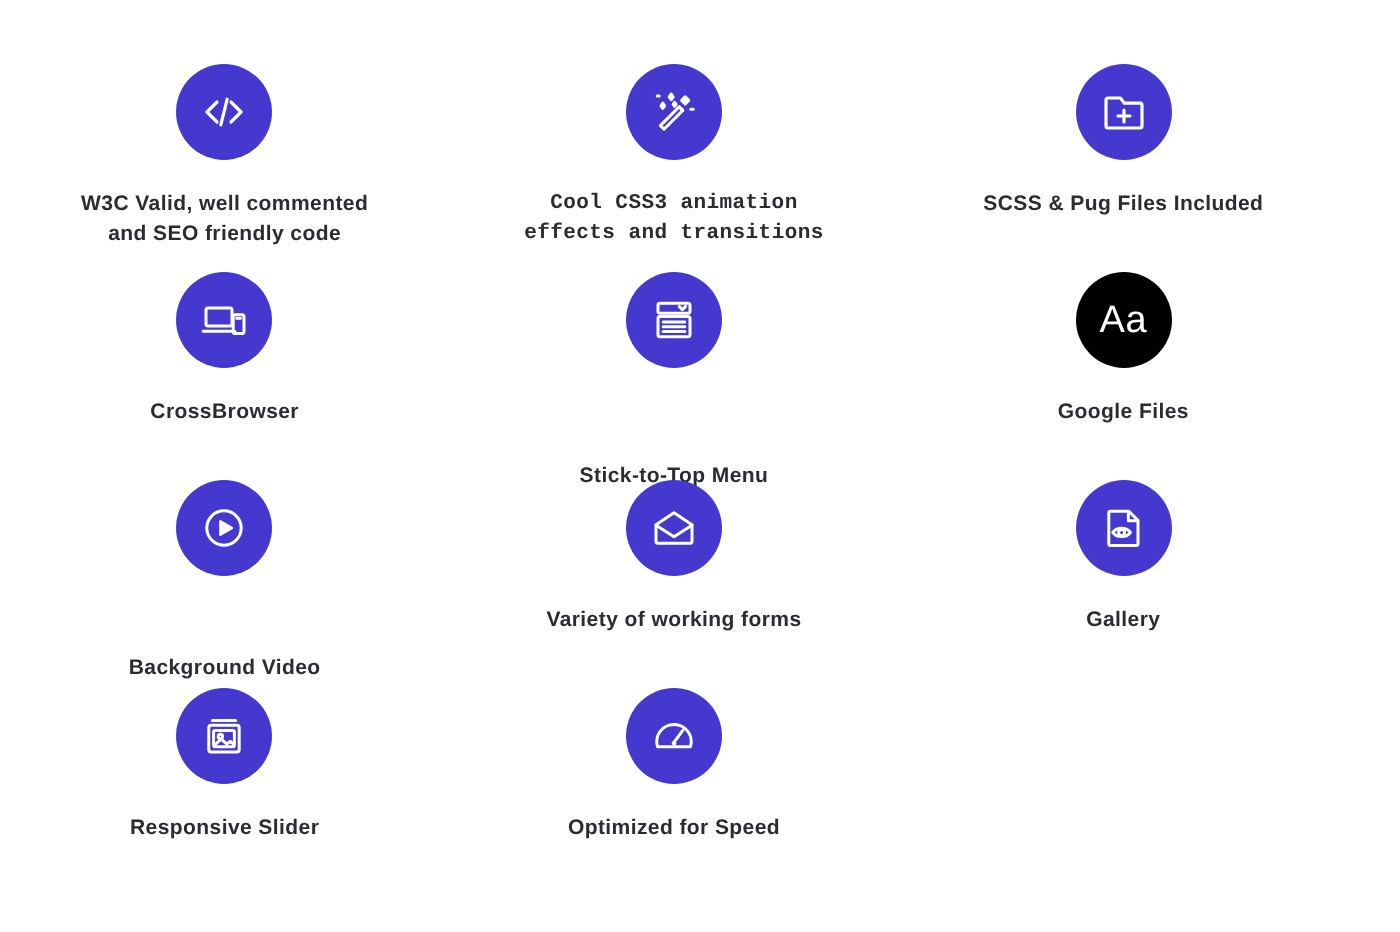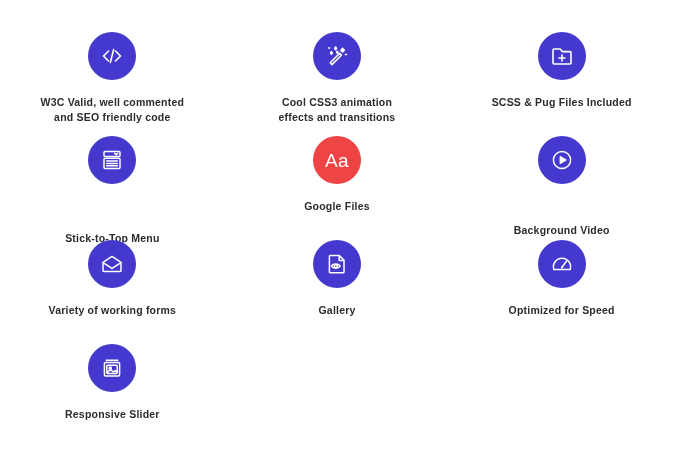--- a/index.html
+++ b/index.html
@@ -88,53 +88,64 @@
         <path d="M15.6 10.4 L6.2 19.8 L8.0 21.6 L17.4 12.2 Z"></path>
         <path d="M15.6 10.4 L17.4 12.2"></path>
         <path d="M18.6 5.4 L20.4 7.2 L18.6 9.0 L16.8 7.2 Z" fill="#ffffff"></path>
         <path d="M11.6 4.0 L12.6 5.4 L11.6 6.8 L10.6 5.4 Z" fill="#ffffff"></path>
         <path d="M7.4 8.6 L8.3 9.9 L7.4 11.2 L6.5 9.9 Z" fill="#ffffff"></path>
         <path d="M13.3 8.2 L14.0 9.2 L13.3 10.2 L12.6 9.2 Z" fill="#ffffff"></path>
         <line x1="21.4" y1="11.6" x2="22.6" y2="11.6"></line>
         <line x1="4.6" y1="5.0" x2="5.6" y2="5.0"></line>
       </svg>
     </div>
-    <div class="feature-label" style="color: rgb(43, 43, 49);">Cool CSS3 animation
+    <div class="feature-label" style="color: rgb(43, 43, 49); font-family: Liberation Mono, monospace;">Cool CSS3 animation
 effects and transitions</div>
   </div>
 
   <div class="feature-card">
     <div class="icon-circle" style="background: rgb(68, 56, 206);">
       <svg width="26" height="26" viewBox="0 0 26 26" fill="none" stroke="#ffffff" stroke-width="1.6" stroke-linecap="round" stroke-linejoin="round">
         <path d="M4 8.2 V20 a1 1 0 0 0 1 1 H21 a1 1 0 0 0 1 -1 V9.6 a1 1 0 0 0 -1 -1 H13.2 L11.2 6 H5 a1 1 0 0 0 -1 1 Z"></path>
         <line x1="13" y1="12" x2="13" y2="18"></line>
         <line x1="10" y1="15" x2="16" y2="15"></line>
       </svg>
     </div>
     <div class="feature-label" style="color: rgb(43, 43, 49);">SCSS &amp; Pug Files Included</div>
   </div>
 
+  <div class="feature-card">
+    <div class="icon-circle" style="background: rgb(68, 56, 206);">
+      <svg width="26" height="26" viewBox="0 0 26 26" fill="none" stroke="#ffffff" stroke-width="1.5" stroke-linecap="round" stroke-linejoin="round">
+        <rect x="4" y="7" width="13" height="9" rx="1"></rect>
+        <path d="M2.6 18.6 H18.4"></path>
+        <rect x="17.6" y="10.4" width="5.4" height="9.4" rx="1.1"></rect>
+        <line x1="19.4" y1="12.1" x2="21.2" y2="12.1"></line>
+      </svg>
+    </div>
+    <div class="feature-label" style="color: rgb(43, 43, 49);">CrossBrowser</div>
+  </div>
 
   <div class="feature-card">
     <div class="icon-circle" style="background: rgb(68, 56, 206);">
       <svg width="26" height="26" viewBox="0 0 26 26" fill="none" stroke="#ffffff" stroke-width="1.5" stroke-linecap="round" stroke-linejoin="round">
         <rect x="5" y="4.6" width="16" height="5" rx="1"></rect>
         <polyline points="15.6,6.2 17.2,7.8 18.8,6.2"></polyline>
         <rect x="5" y="11.2" width="16" height="10.2" rx="1"></rect>
         <line x1="7.6" y1="14" x2="18.4" y2="14"></line>
         <line x1="7.6" y1="16.4" x2="18.4" y2="16.4"></line>
         <line x1="7.6" y1="18.8" x2="18.4" y2="18.8"></line>
       </svg>
     </div>
     <div class="feature-label" style="color: rgb(43, 43, 49); margin-top: 47px;">Stick-to-Top Menu</div>
   </div>
 
 
   <div class="feature-card">
-    <div class="icon-circle" style="background: #ef4444;">
+    <div class="icon-circle" style="background: #000000;">
       <span class="aa-text">Aa</span>
     </div>
     <div class="feature-label" style="color: rgb(43, 43, 49);">Google Files</div>
   </div>
 
   <div class="feature-card">
     <div class="icon-circle" style="background: rgb(68, 56, 206);">
       <svg width="26" height="26" viewBox="0 0 26 26" fill="none" stroke="#ffffff" stroke-width="1.5" stroke-linecap="round" stroke-linejoin="round">
         <circle cx="13" cy="13" r="8.6"></circle>
         <path d="M11.2 9.6 L17.0 13 L11.2 16.4 Z" fill="#ffffff" stroke="#ffffff" stroke-width="1.2"></path>
@@ -156,39 +167,39 @@
   <div class="feature-card">
     <div class="icon-circle" style="background: rgb(68, 56, 206);">
       <svg width="26" height="26" viewBox="0 0 26 26" fill="none" stroke="#ffffff" stroke-width="1.5" stroke-linecap="round" stroke-linejoin="round">
         <path d="M6.2 4.6 H15.4 L20 9.2 V21 a0.8 0.8 0 0 1 -0.8 0.8 H6.2 a0.8 0.8 0 0 1 -0.8 -0.8 V5.4 a0.8 0.8 0 0 1 0.8 -0.8 Z"></path>
         <polyline points="15.2,4.8 15.2,9.4 19.8,9.4"></polyline>
         <path d="M7.4 15.2 C9.2 12.4 14.4 12.4 16.2 15.2 C14.4 18.0 9.2 18.0 7.4 15.2 Z"></path>
         <circle cx="11.8" cy="15.2" r="1.5"></circle>
       </svg>
     </div>
     <div class="feature-label" style="color: rgb(43, 43, 49);">Gallery</div>
-  </div>
-
-  <div class="feature-card">
-    <div class="icon-circle" style="background: rgb(68, 56, 206);">
-      <svg width="26" height="26" viewBox="0 0 26 26" fill="none" stroke="#ffffff" stroke-width="1.5" stroke-linecap="round" stroke-linejoin="round">
-        <path d="M4.8 18.4 A8.6 8.6 0 1 1 21.2 18.4 Z"></path>
-        <line x1="13" y1="16.2" x2="17.4" y2="10.2"></line>
-        <circle cx="13" cy="16.6" r="1.1" fill="#ffffff" stroke="none"></circle>
-      </svg>
-    </div>
-    <div class="feature-label" style="color: rgb(43, 43, 49);">Optimized for Speed</div>
   </div>
 
   <div class="feature-card">
     <div class="icon-circle" style="background: rgb(68, 56, 206);">
       <svg width="26" height="26" viewBox="0 0 26 26" fill="none" stroke="#ffffff" stroke-width="1.5" stroke-linecap="round" stroke-linejoin="round">
         <line x1="7.2" y1="5.2" x2="18.8" y2="5.2"></line>
         <rect x="5.4" y="7.6" width="15.2" height="13.4" rx="1.2"></rect>
         <rect x="7.8" y="10.2" width="10.4" height="8.2" rx="0.8"></rect>
         <circle cx="11.2" cy="13.2" r="1.1"></circle>
         <polyline points="8.4,17.4 11.6,14.6 14.4,17.0 16.2,15.6 17.8,17.2"></polyline>
       </svg>
     </div>
     <div class="feature-label" style="color: rgb(43, 43, 49);">Responsive Slider</div>
   </div>
 
+  <div class="feature-card">
+    <div class="icon-circle" style="background: rgb(68, 56, 206);">
+      <svg width="26" height="26" viewBox="0 0 26 26" fill="none" stroke="#ffffff" stroke-width="1.5" stroke-linecap="round" stroke-linejoin="round">
+        <path d="M4.8 18.4 A8.6 8.6 0 1 1 21.2 18.4 Z"></path>
+        <line x1="13" y1="16.2" x2="17.4" y2="10.2"></line>
+        <circle cx="13" cy="16.6" r="1.1" fill="#ffffff" stroke="none"></circle>
+      </svg>
+    </div>
+    <div class="feature-label" style="color: rgb(43, 43, 49);">Optimized for Speed</div>
+  </div>
+
 </div>
 
 </body></html>

